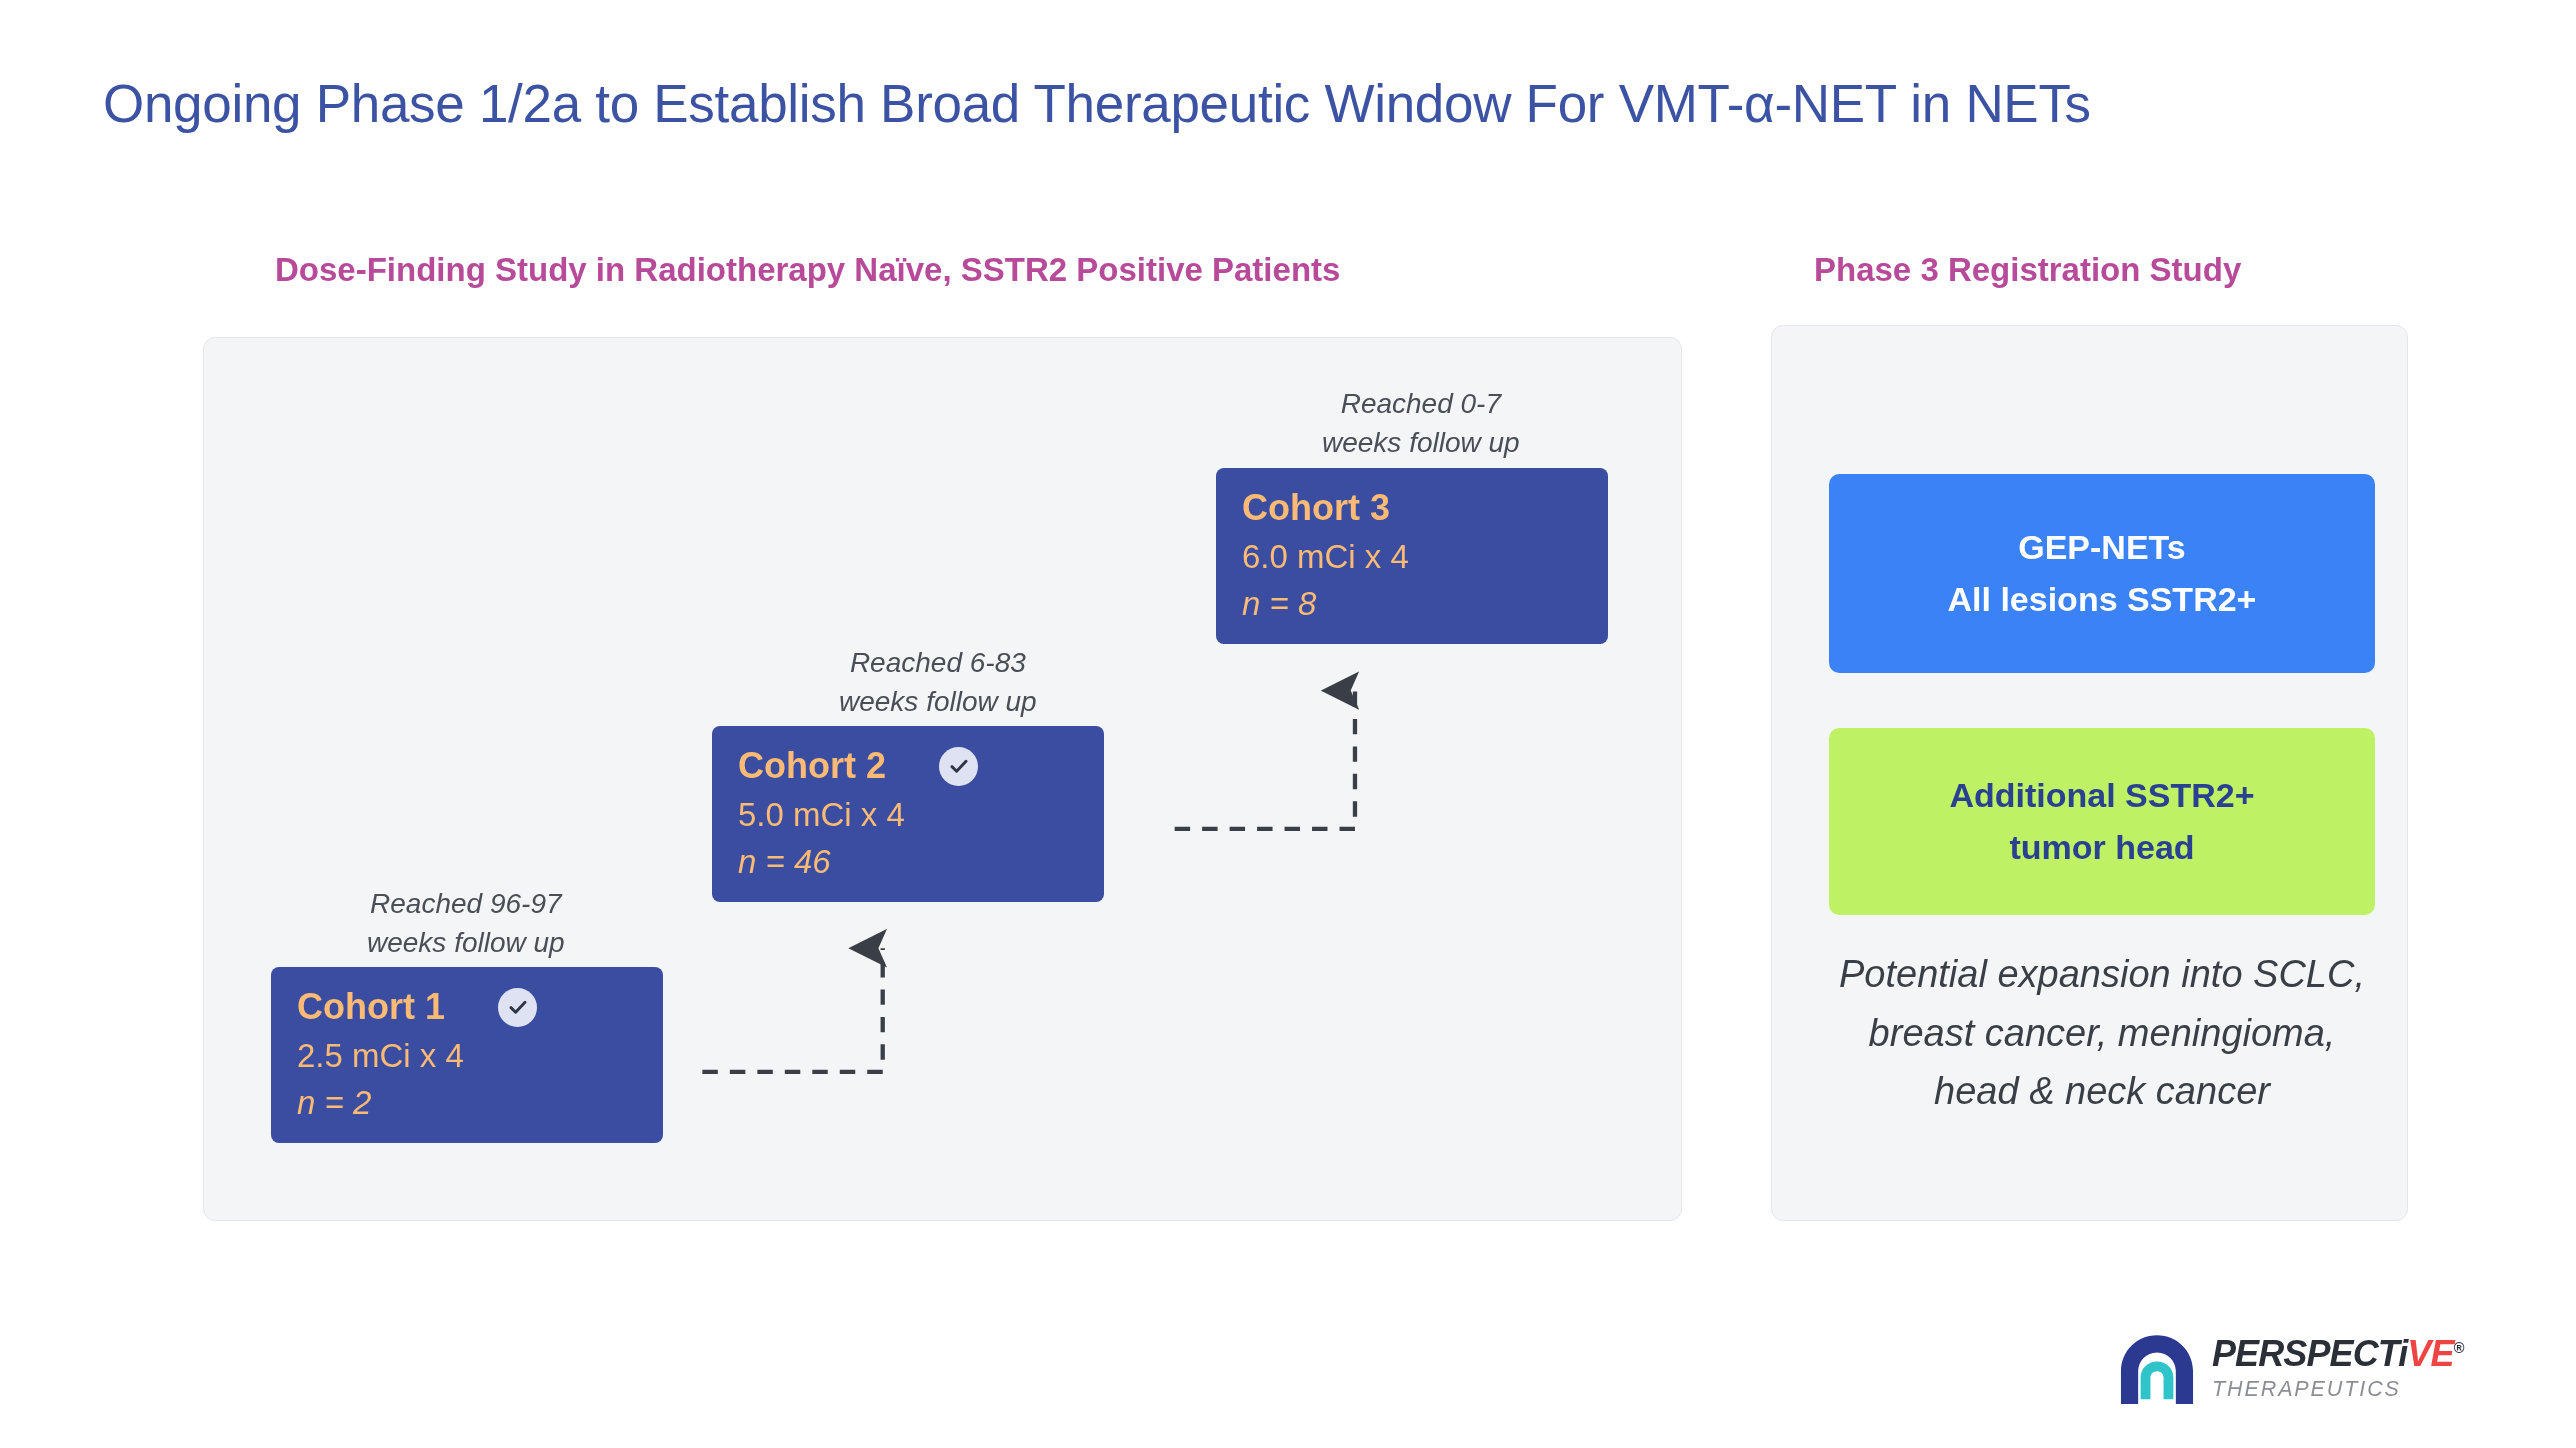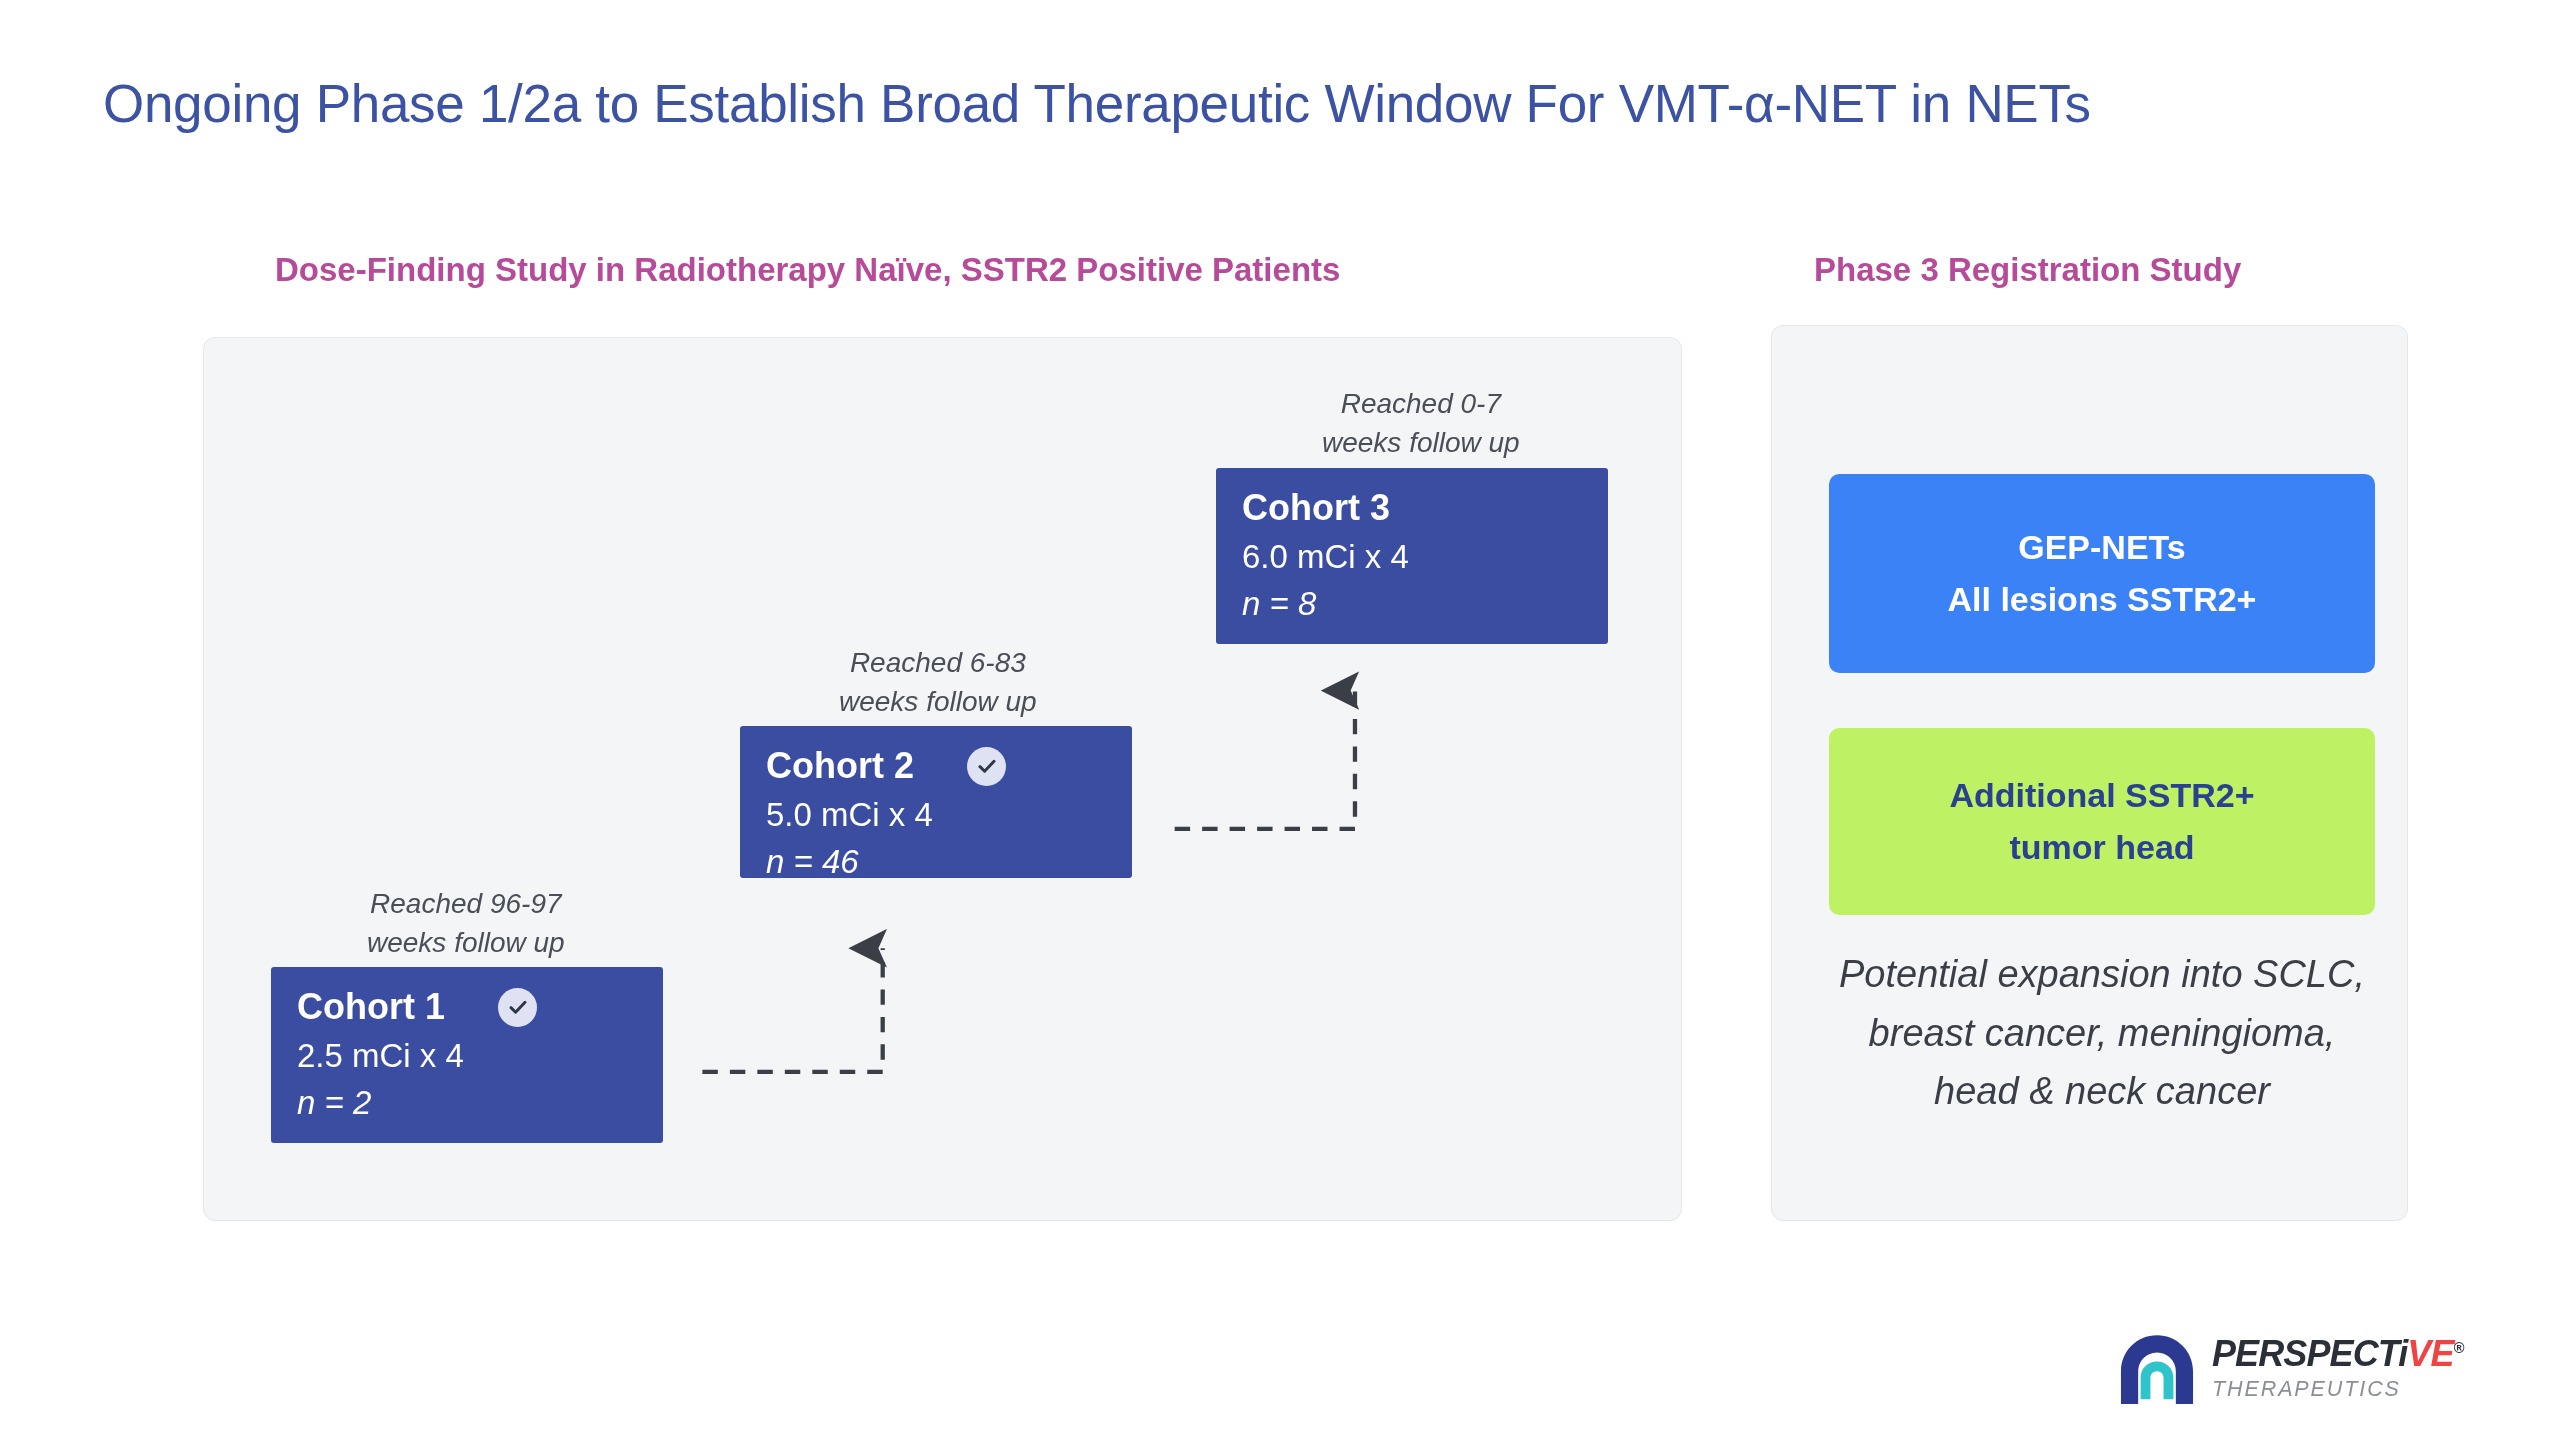--- a/index.html
+++ b/index.html
@@ -42,24 +42,24 @@
     border-radius:12px;
     box-sizing:border-box;
   }
   .panel-left{ left:203px; top:337px; width:1479px; height:884px; }
   .panel-right{ left:1771px; top:325px; width:637px; height:896px; }
 
   
   .cohort{
     position:absolute;
     background:#3a4da1;
-    border-radius:3px;
+    border-radius:8px;
     box-sizing:border-box;
     padding:19px 22px 17px 26px;
-    color:#ffffff;
+    color:#fdba74;
   }
   .cohort .c-title{
     font-size:36px;
     font-weight:700;
     line-height:1.18;
     display:flex;
     align-items:center;
   }
   .cohort .c-title span.lbl{ white-space:nowrap; }
   .cohort .c-dose{
@@ -83,21 +83,21 @@
     border-radius:50%;
     background:#dfe2f2;
     display:inline-flex;
     align-items:center;justify-content:center;
     flex:0 0 auto;
   }
   .check-badge svg{ display:block; }
 
   #cohort1{ left:271px; top:967px; width:392px; height:176px; }
   #cohort1 .check-badge{ margin-left:53px; }
-  #cohort2{ left:740px; top:726px; width:392px; height:152px; }
+  #cohort2{ left:712px; top:726px; width:392px; height:176px; }
   #cohort2 .check-badge{ margin-left:53px; }
   #cohort3{ left:1216px; top:468px; width:392px; height:176px; }
 
   
   .followup{
     position:absolute;
     font-size:28px;
     font-style:italic;
     color:#4a4f57;
     text-align:center;

